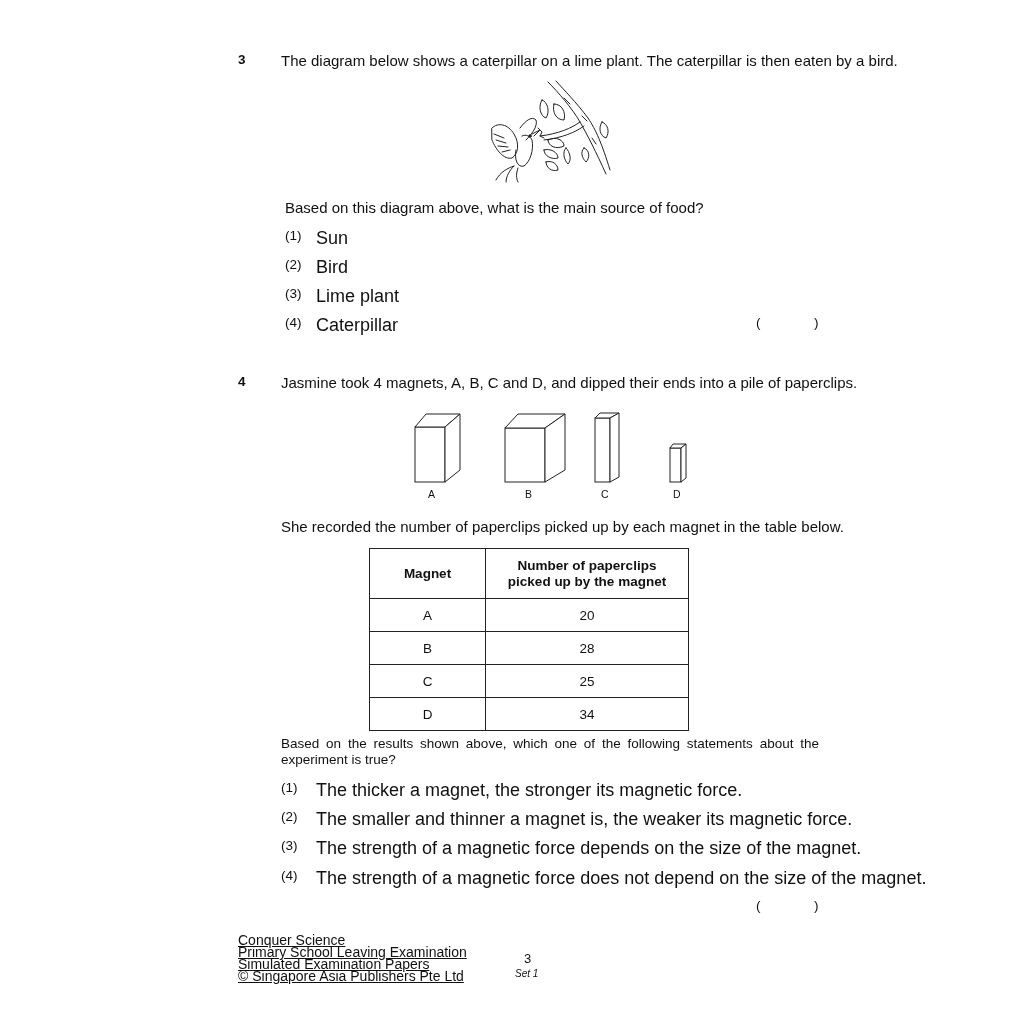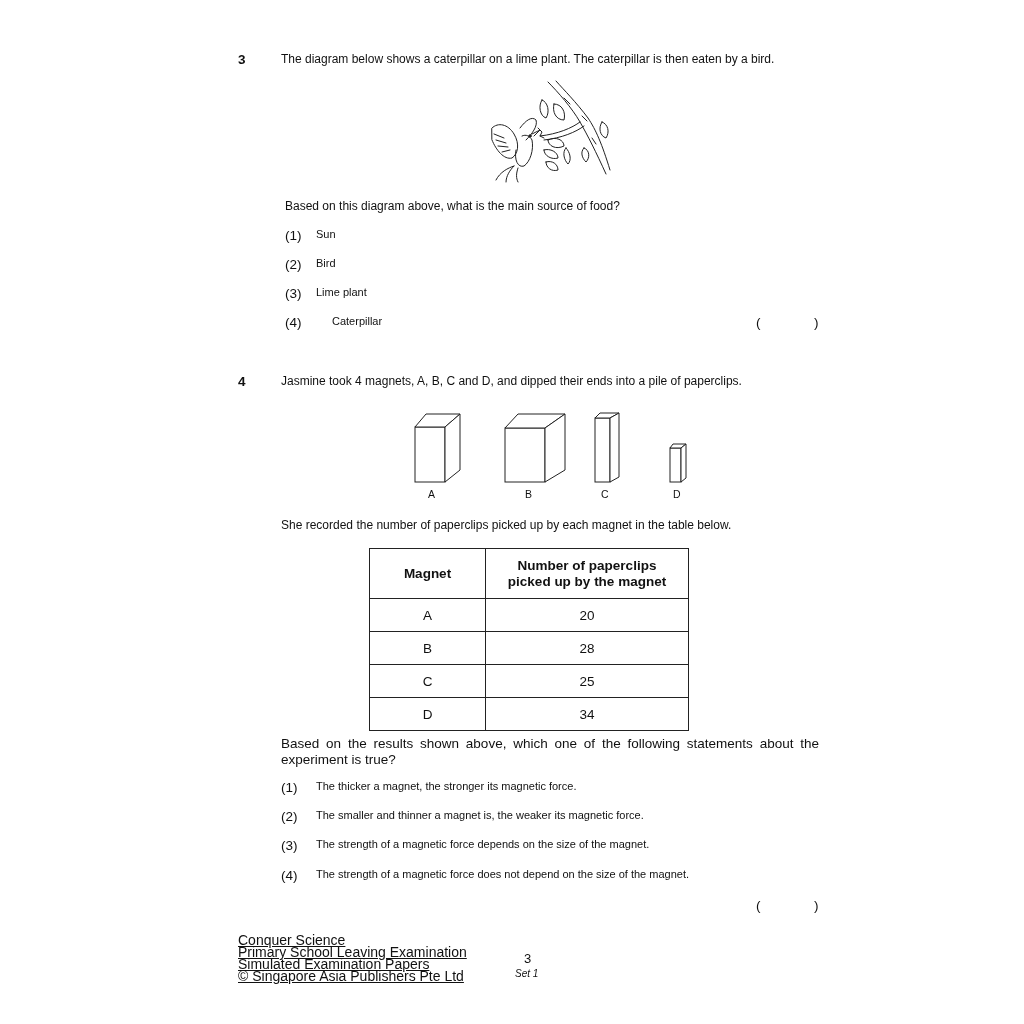--- a/index.html
+++ b/index.html
@@ -1,22 +1,22 @@
 <!DOCTYPE html>
 <html><head>
 <meta charset="utf-8">
 <style>
   html, body { margin: 0; padding: 0; background: #ffffff; }
   body { width: 1024px; height: 1024px; position: relative; overflow: hidden;
          font-family: "Liberation Sans", sans-serif; color: #111; }
   .abs { position: absolute; }
   .qnum { font-weight: bold; font-size: 13.5px; }
-  .txt { font-size: 12px; white-space: nowrap; }
+  .txt { font-size: 15px; white-space: nowrap; }
   .opt-num { position: absolute; font-size: 13.5px; }
-  .opt-text { position: absolute; font-size: 11px; white-space: nowrap; }
+  .opt-text { position: absolute; font-size: 18px; white-space: nowrap; }
   .bracket { position: absolute; font-size: 13.5px; }
   .justify { font-size: 13.5px; text-align: justify; text-align-last: left; line-height: 16px; }
   table.results { position: absolute; left: 369px; top: 548px; width: 320px;
                   border-collapse: collapse; font-size: 13.5px; }
   table.results th, table.results td { border: 1.2px solid #222; text-align: center; }
   table.results th { font-weight: bold; height: 47px; line-height: 16px; }
   table.results td { height: 30px; }
   table.results .c1 { width: 113px; }
   .footer-left { font-size: 14px; line-height: 12px; text-decoration: underline; }
   .label { font-size: 10.5px; }
@@ -70,21 +70,21 @@
   <div>
     <span class="opt-num" style="left:285px; top:257px;">(2)</span>
     <span class="opt-text" style="left:316px; top:257px;">Bird</span>
   </div>
   <div>
     <span class="opt-num" style="left:285px; top:286px;">(3)</span>
     <span class="opt-text" style="left:316px; top:286px;">Lime plant</span>
   </div>
   <div>
     <span class="opt-num" style="left:285px; top:315px;">(4)</span>
-    <span class="opt-text" style="left:316px; top:315px;margin-left:16px;">Caterpillar</span>
+    <span class="opt-text" style="left:316px; top:315px;">Caterpillar</span>
   </div>
 </div>
 <div>
   <span class="bracket" style="left:756px; top:315px;">(</span>
   <span class="bracket" style="left:814px; top:315px;">)</span>
 </div>
 
 <div class="abs qnum" style="left:238px; top:374px;">4</div>
 <div class="abs txt" style="left:281px; top:374px;">Jasmine took 4 magnets, A, B, C and D, and dipped their ends into a pile of paperclips.</div>
 

